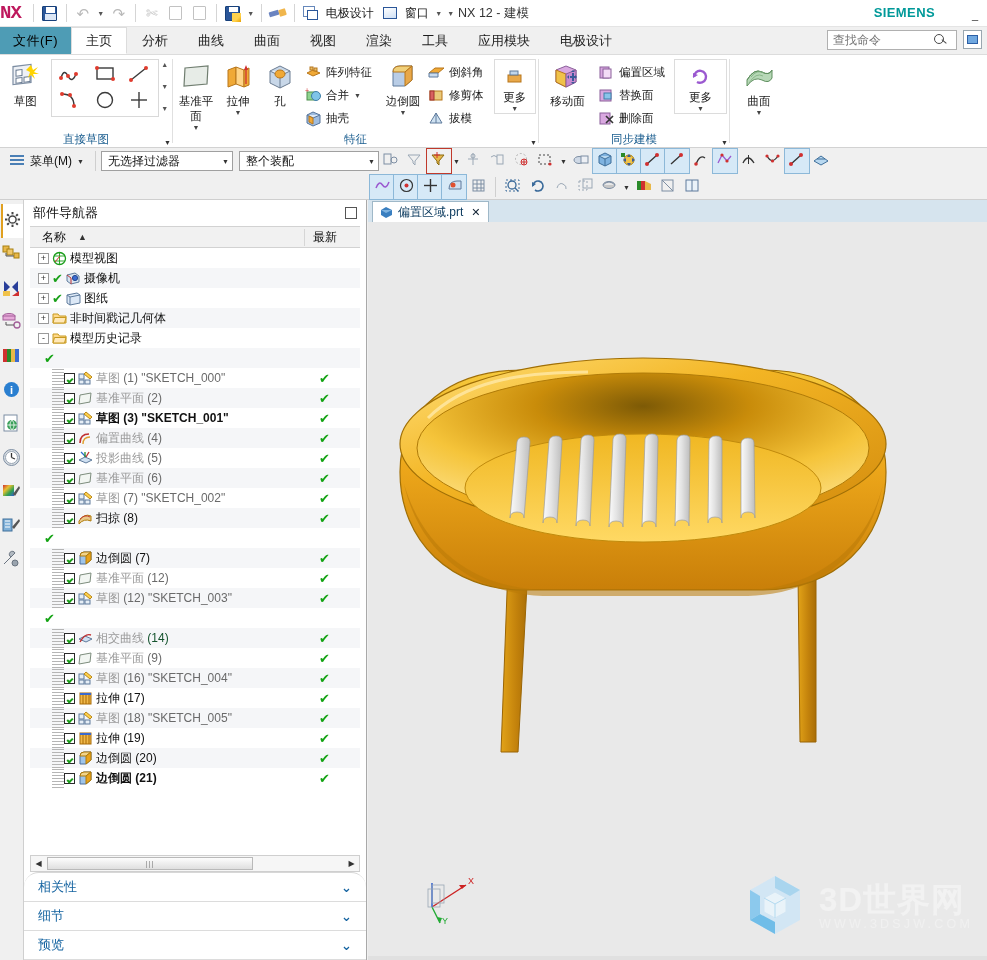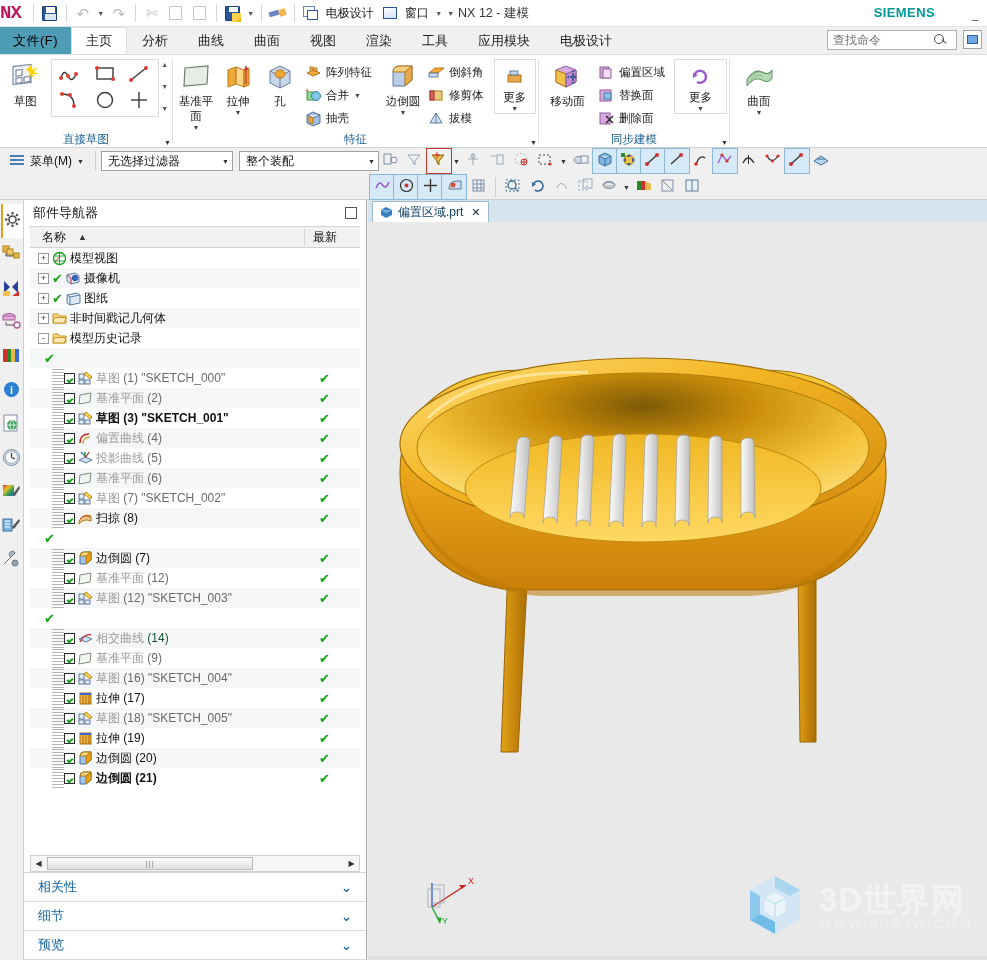--- a/index.html
+++ b/index.html
@@ -206,21 +206,21 @@
   .tlab{color:#9a9a9a;}
   .tlab.dark{color:#111;}
   .tlab.bold{font-weight:bold;color:#111;}
   .pn-hscroll{height:17px;margin:2px 6px 0 6px;border:1px solid #cfcfcf;background:#f6f6f6;
     display:flex;align-items:center;}
   .hs-arrow{width:15px;height:15px;display:flex;align-items:center;justify-content:center;font-size:8px;color:#333;}
   .hs-thumb{flex:1;height:13px;margin:0 1px;background:linear-gradient(#fdfdfd,#dfdfdf);
     border:1px solid #b9b9b9;display:flex;align-items:center;justify-content:center;
     font-size:8px;color:#888;letter-spacing:1px;}
   .hs-track{flex:0 0 90px;height:15px;}
-  .pn-sections{border-top:1px solid #d7d7d7;}
+  .pn-sections{border-top:1px solid #d7d7d7;border-radius:15px;}
   .pn-sec{height:29px;display:flex;align-items:center;justify-content:space-between;
     padding:0 14px 0 14px;border-bottom:1px solid #dcdcdc;font-size:13px;color:#1463a0;}
   .pn-sec .chev{color:#1463a0;font-size:13px;font-weight:bold;}
 
   
   .gfx{
     position:absolute;left:368px;top:200px;width:619px;height:760px;
     background:#e8e8e8;display:flex;flex-direction:column;
   }
   .doctabs{height:22px;background:#d6e4ee;display:flex;align-items:flex-end;padding-left:4px;}

